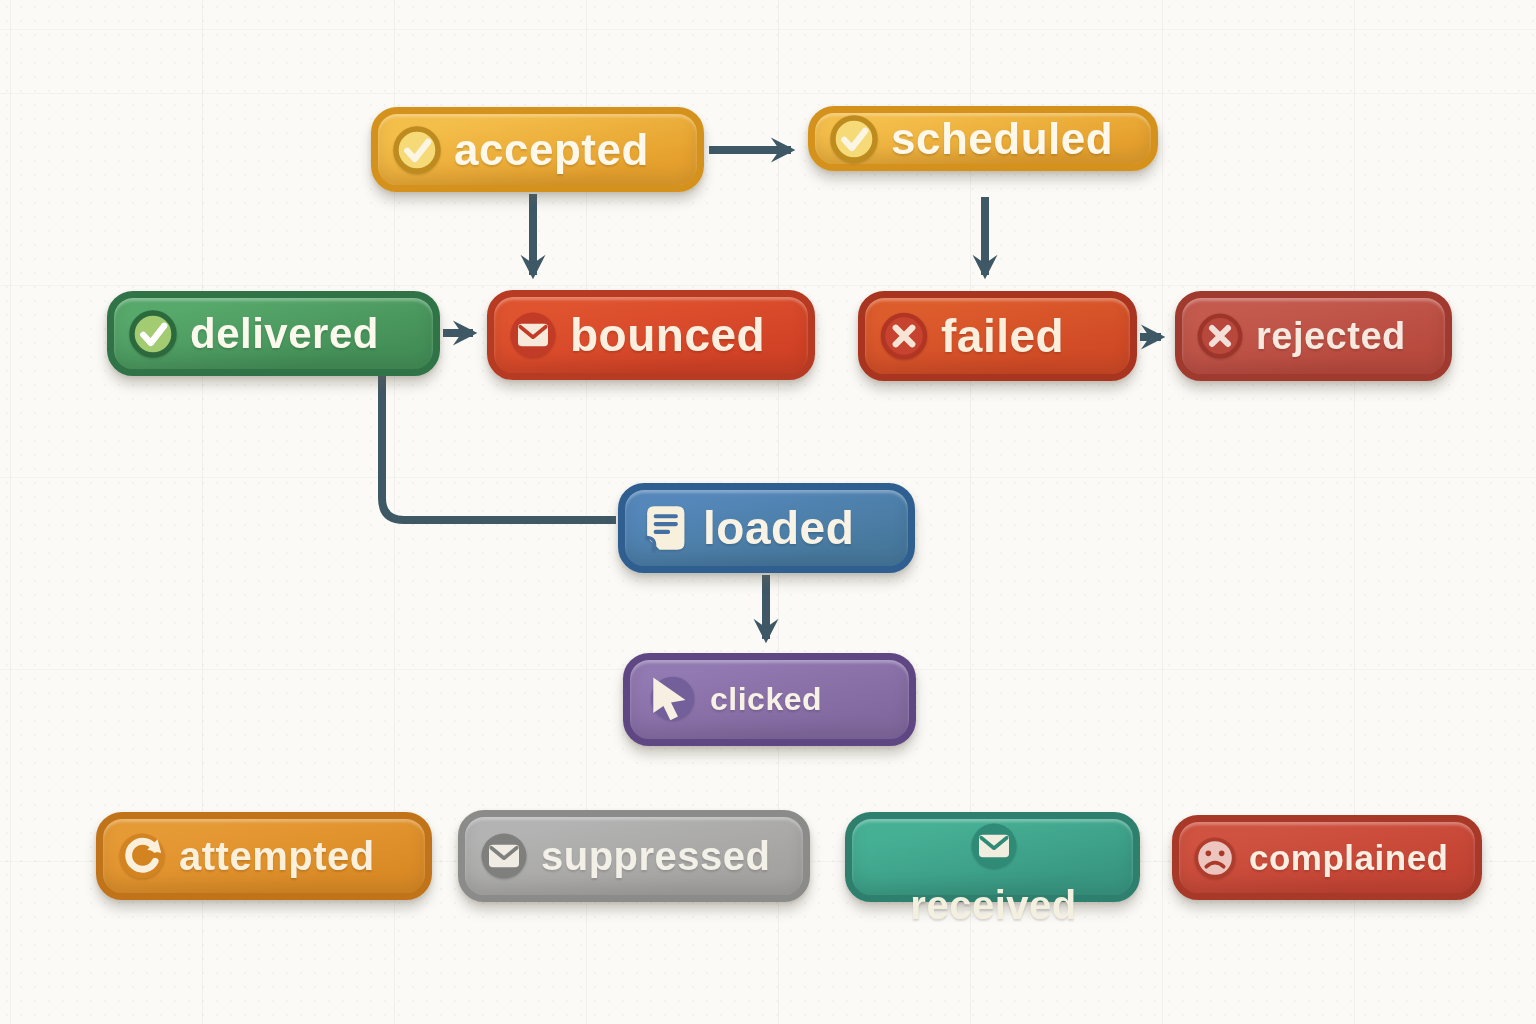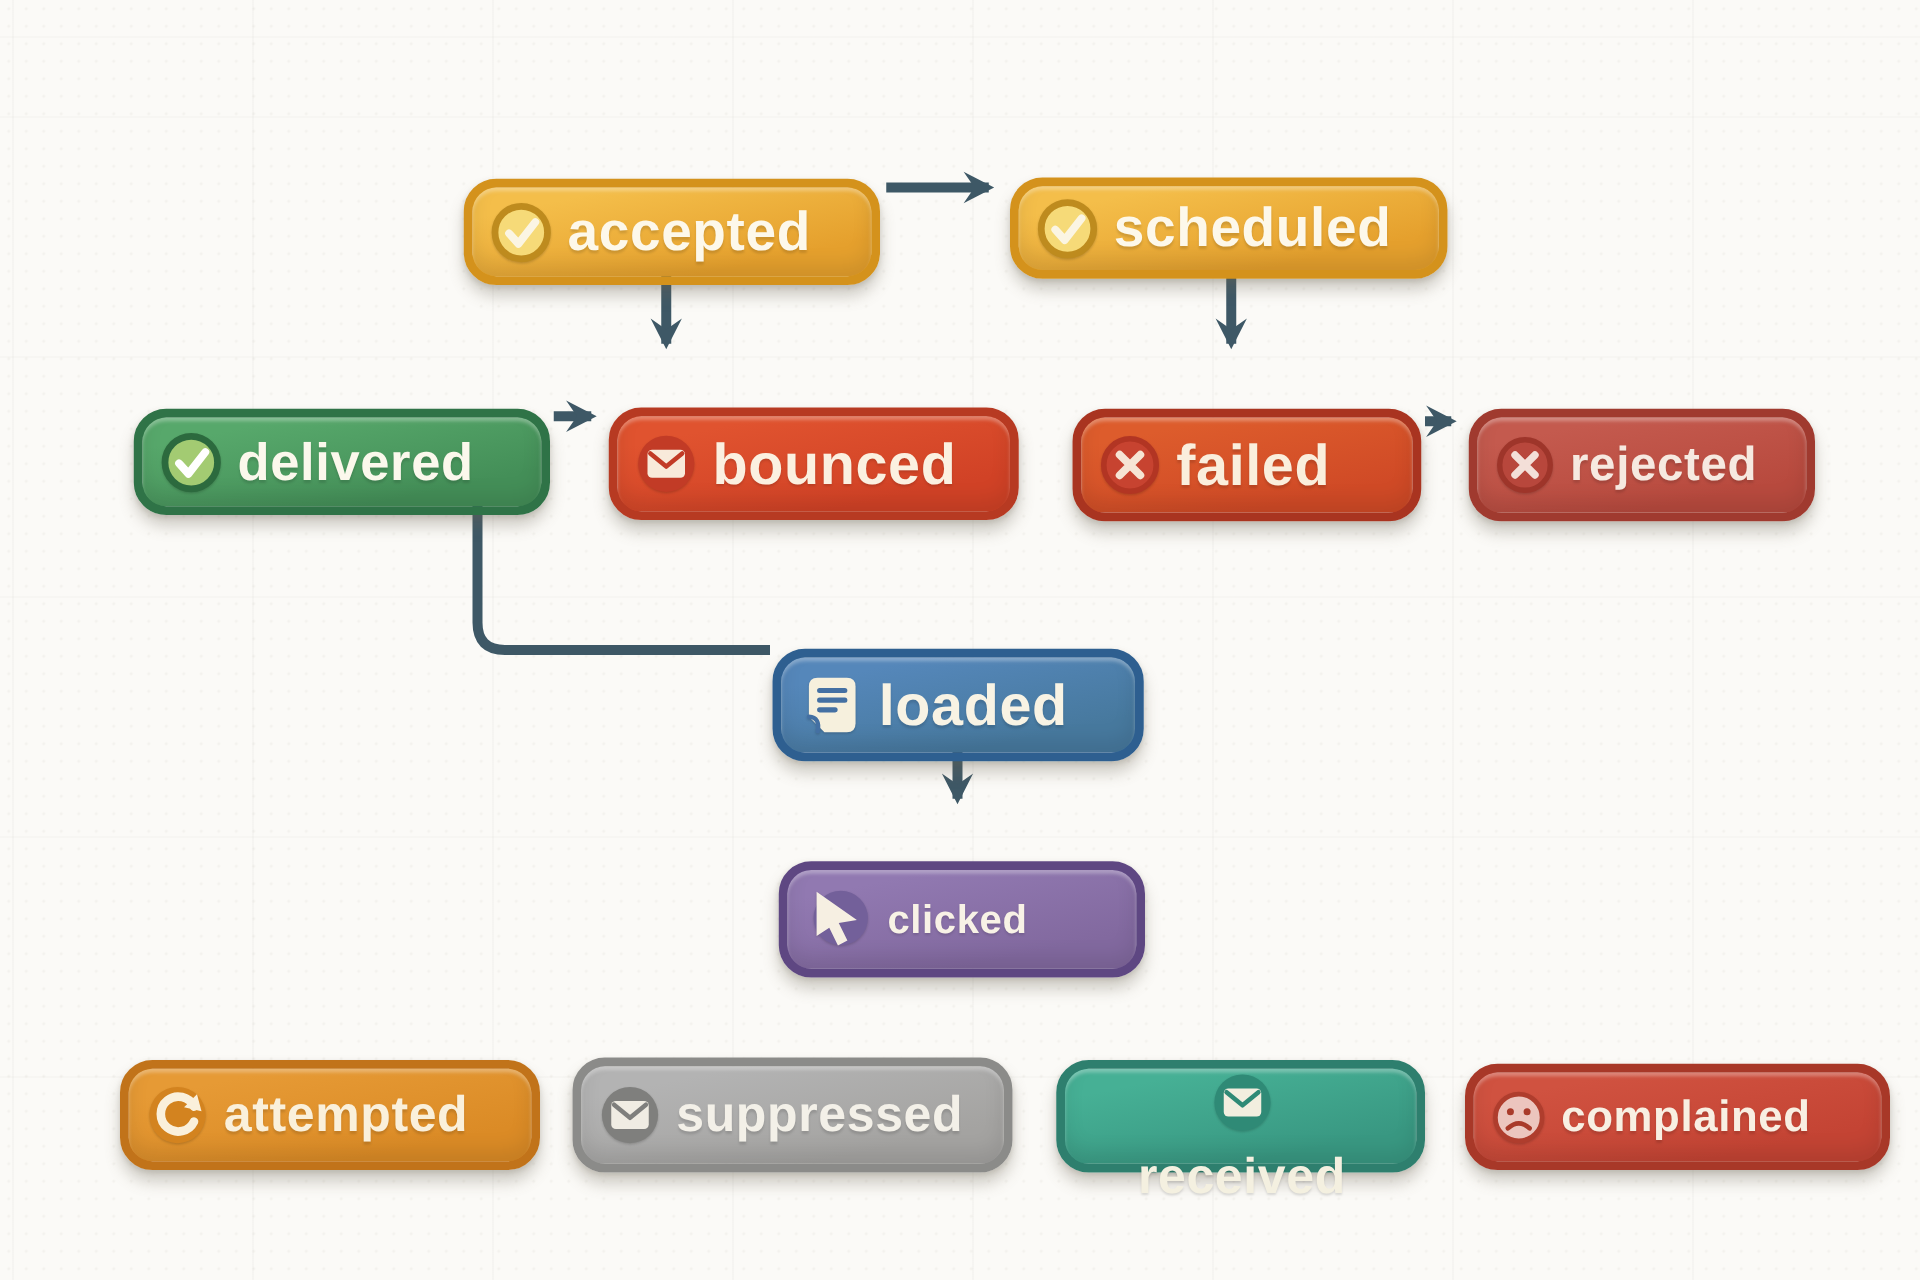--- a/index.html
+++ b/index.html
@@ -24,21 +24,20 @@
     gap:10px;
     padding:0 10px 0 12px;
     border-width:7px;border-style:solid;
     border-radius:26px;
     background:linear-gradient(168deg, var(--f1) 0%, var(--f1) 18%, var(--f2) 78%, var(--f2) 100%);
     box-shadow:
       0 9px 12px rgba(105,98,82,0.30),
       0 2px 4px rgba(105,98,82,0.18),
       inset 0 3px 3px rgba(255,255,255,0.30),
       inset 0 -9px 16px rgba(0,0,0,0.10);
-    margin-top: 36px;
   }
   .node .icon{display:flex;align-items:center;justify-content:center;flex:0 0 auto;}
   .node .icon svg{filter:drop-shadow(0 1.5px 1px rgba(0,0,0,0.18));}
   .node .label{
     font-weight:bold;
     letter-spacing:0.5px;
     white-space:nowrap;
     color:var(--tx);
     text-shadow:0 2px 2px rgba(0,0,0,0.13);
   }
@@ -64,21 +63,21 @@
 
 <div class="node" style="left: 371px; top: 107px; width: 333px; height: 85px; border-color: rgb(212, 146, 28); --f1: #F4BE4A; --f2: #E5A02D; --tx: #FDF8EA;">
       <span class="icon">
         <svg viewBox="0 0 36 36" width="54" height="54">
           <circle cx="18" cy="18" r="14" fill="#F6DA78" stroke="#BE8B1E" stroke-width="3.6"></circle>
     <path d="M11.5 18.5 L16.5 24 L25.5 12.5" fill="none" stroke="#FBF5E3" stroke-width="4.2" stroke-linecap="round" stroke-linejoin="round"></path>
         </svg>
       </span>
       <span class="label" style="font-size: 44px;">accepted</span>
     </div>
-    <div class="node" style="left: 808px; top: 106px; width: 350px; height: 81px; border-color: rgb(212, 146, 28); --f1: #F4BE4A; --f2: #E5A02D; --tx: #FDF8EA;">
+    <div class="node" style="left: 808px; top: 106px; width: 350px; height: 65px; border-color: rgb(212, 146, 28); --f1: #F4BE4A; --f2: #E5A02D; --tx: #FDF8EA;">
       <span class="icon">
         <svg viewBox="0 0 36 36" width="54" height="54">
           <circle cx="18" cy="18" r="14" fill="#F6DA78" stroke="#BE8B1E" stroke-width="3.6"></circle>
     <path d="M11.5 18.5 L16.5 24 L25.5 12.5" fill="none" stroke="#FBF5E3" stroke-width="4.2" stroke-linecap="round" stroke-linejoin="round"></path>
         </svg>
       </span>
       <span class="label" style="font-size: 44px;">scheduled</span>
     </div>
     <div class="node" style="left: 107px; top: 291px; width: 333px; height: 85px; border-color: rgb(47, 115, 71); --f1: #57A86B; --f2: #448F58; --tx: #FBF8EC;">
       <span class="icon">
@@ -159,21 +158,21 @@
     <div class="node" style="left: 845px; top: 812px; width: 295px; height: 90px; border-color: rgb(46, 127, 110); flex-direction: column; --f1: #46B095; --f2: #399882; --tx: #F4F0E0;">
       <span class="icon">
         <svg viewBox="0 0 36 36" width="54" height="54">
           <circle cx="18" cy="18" r="15" fill="#2F8A76"></circle>
     <rect x="8" y="10.5" width="20" height="15" rx="2.5" fill="#F2EEDF"></rect>
     <path d="M9.5 12.5 L18 19.5 L26.5 12.5" fill="none" stroke="#2F8A76" stroke-width="2.4" stroke-linecap="round" stroke-linejoin="round"></path>
         </svg>
       </span>
       <span class="label" style="font-size: 40px;">received</span>
     </div>
-    <div class="node" style="left: 1172px; top: 815px; width: 340px; height: 85px; border-color: rgb(168, 56, 40); --f1: #D05240; --f2: #C44434; --tx: #F8EFE2;">
+    <div class="node" style="left: 1172px; top: 815px; width: 310px; height: 85px; border-color: rgb(168, 56, 40); --f1: #D05240; --f2: #C44434; --tx: #F8EFE2;">
       <span class="icon">
         <svg viewBox="0 0 36 36" width="48" height="48">
           <circle cx="18" cy="18" r="14" fill="#ECC5BE" stroke="#AF3D2D" stroke-width="2.8"></circle>
     <circle cx="13" cy="14.5" r="2.1" fill="#A93A2A"></circle>
           <circle cx="23" cy="14.5" r="2.1" fill="#A93A2A"></circle>
     <path d="M11.5 24.5 Q18 18.5 24.5 24.5" fill="none" stroke="#A93A2A" stroke-width="2.8" stroke-linecap="round"></path>
         </svg>
       </span>
       <span class="label" style="font-size: 35px;">complained</span>
     </div>

